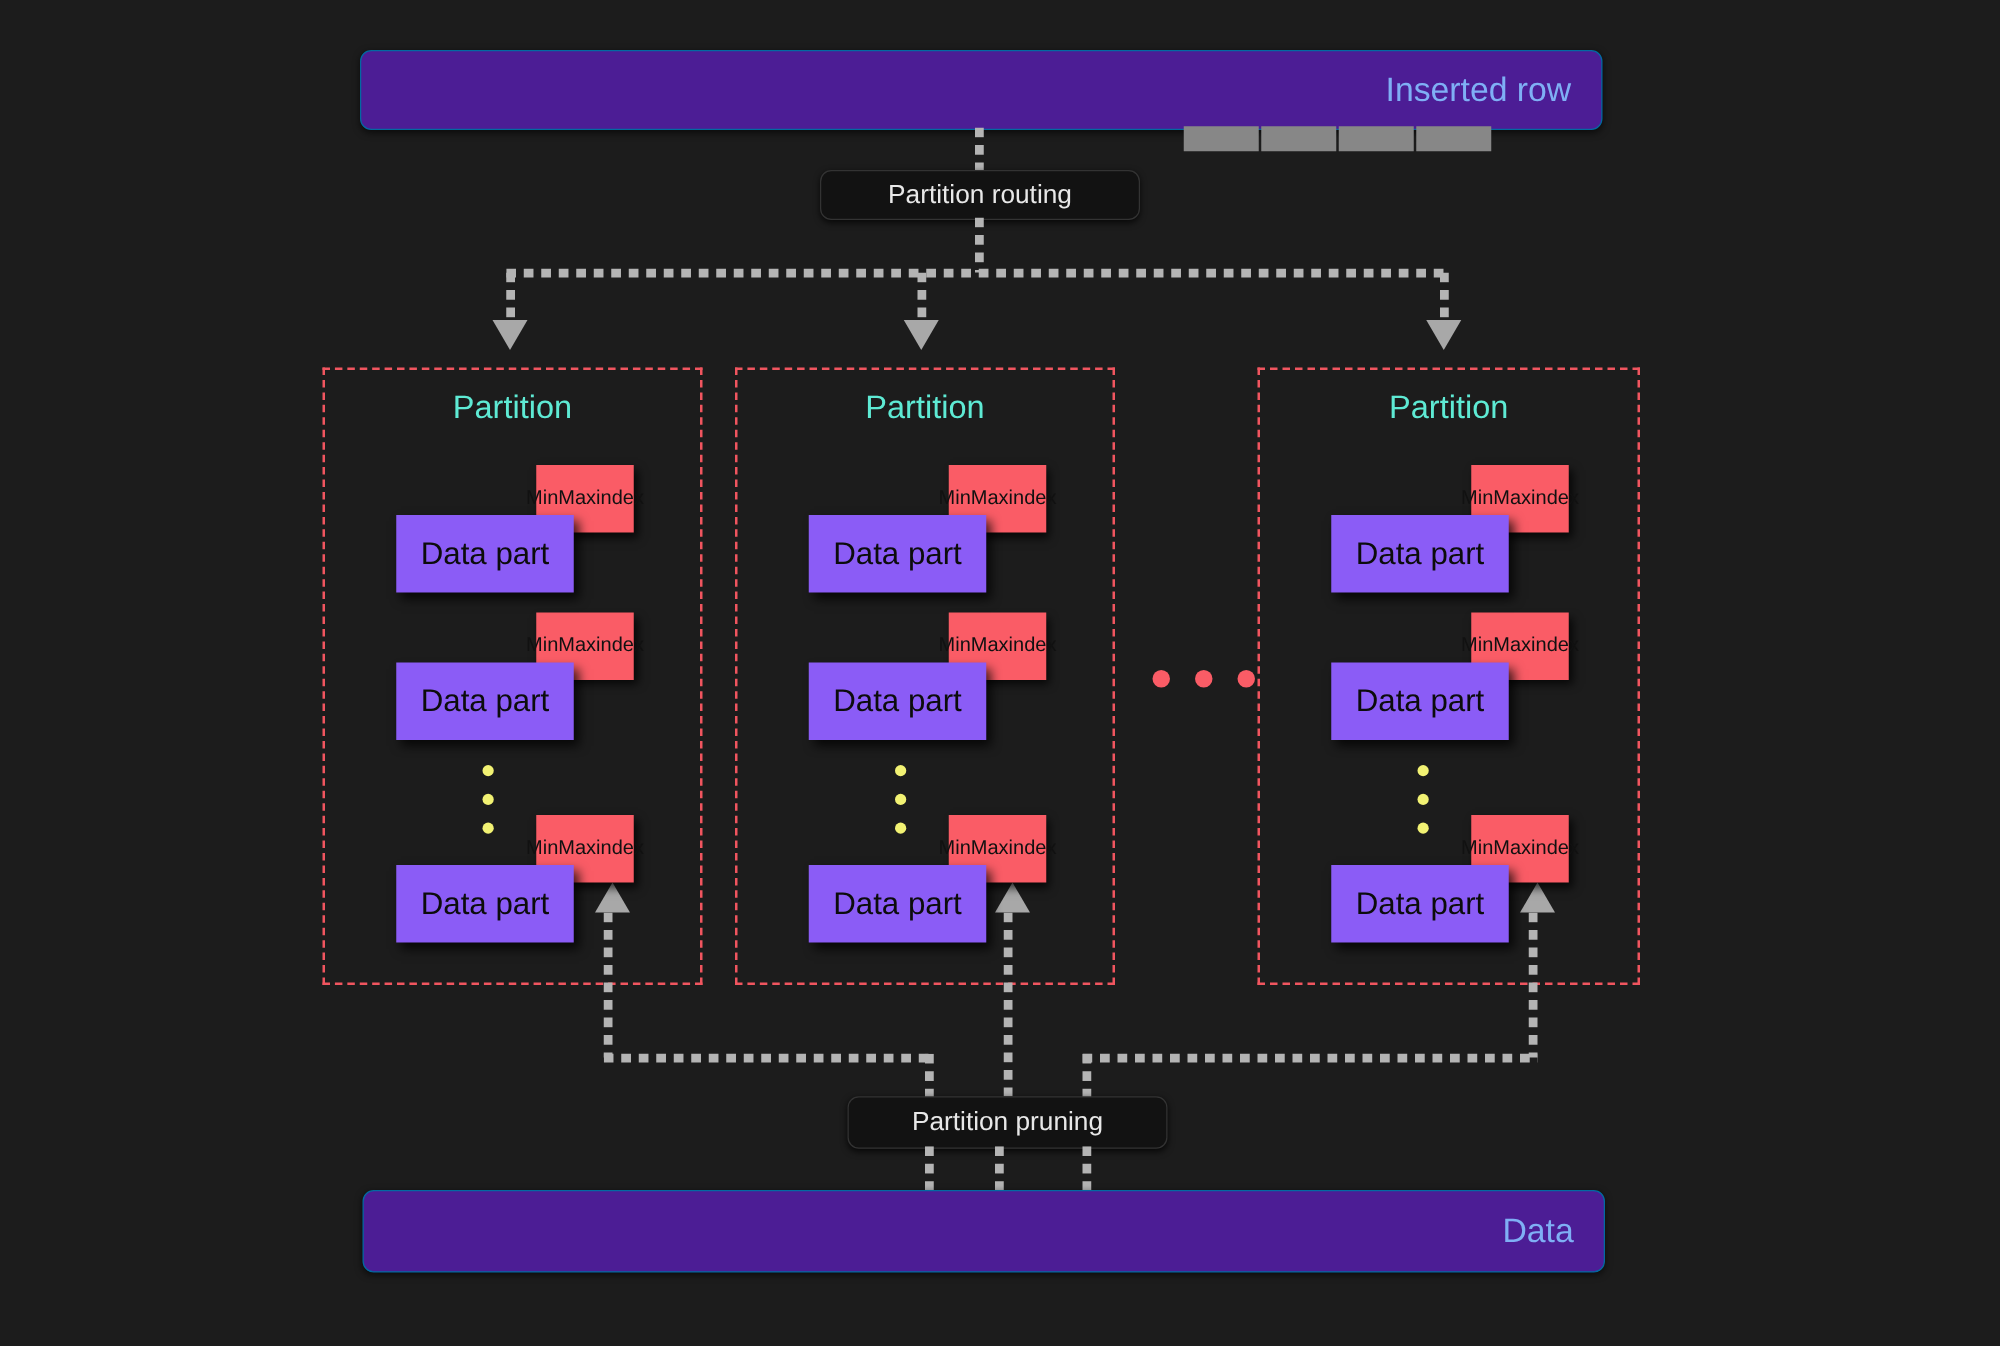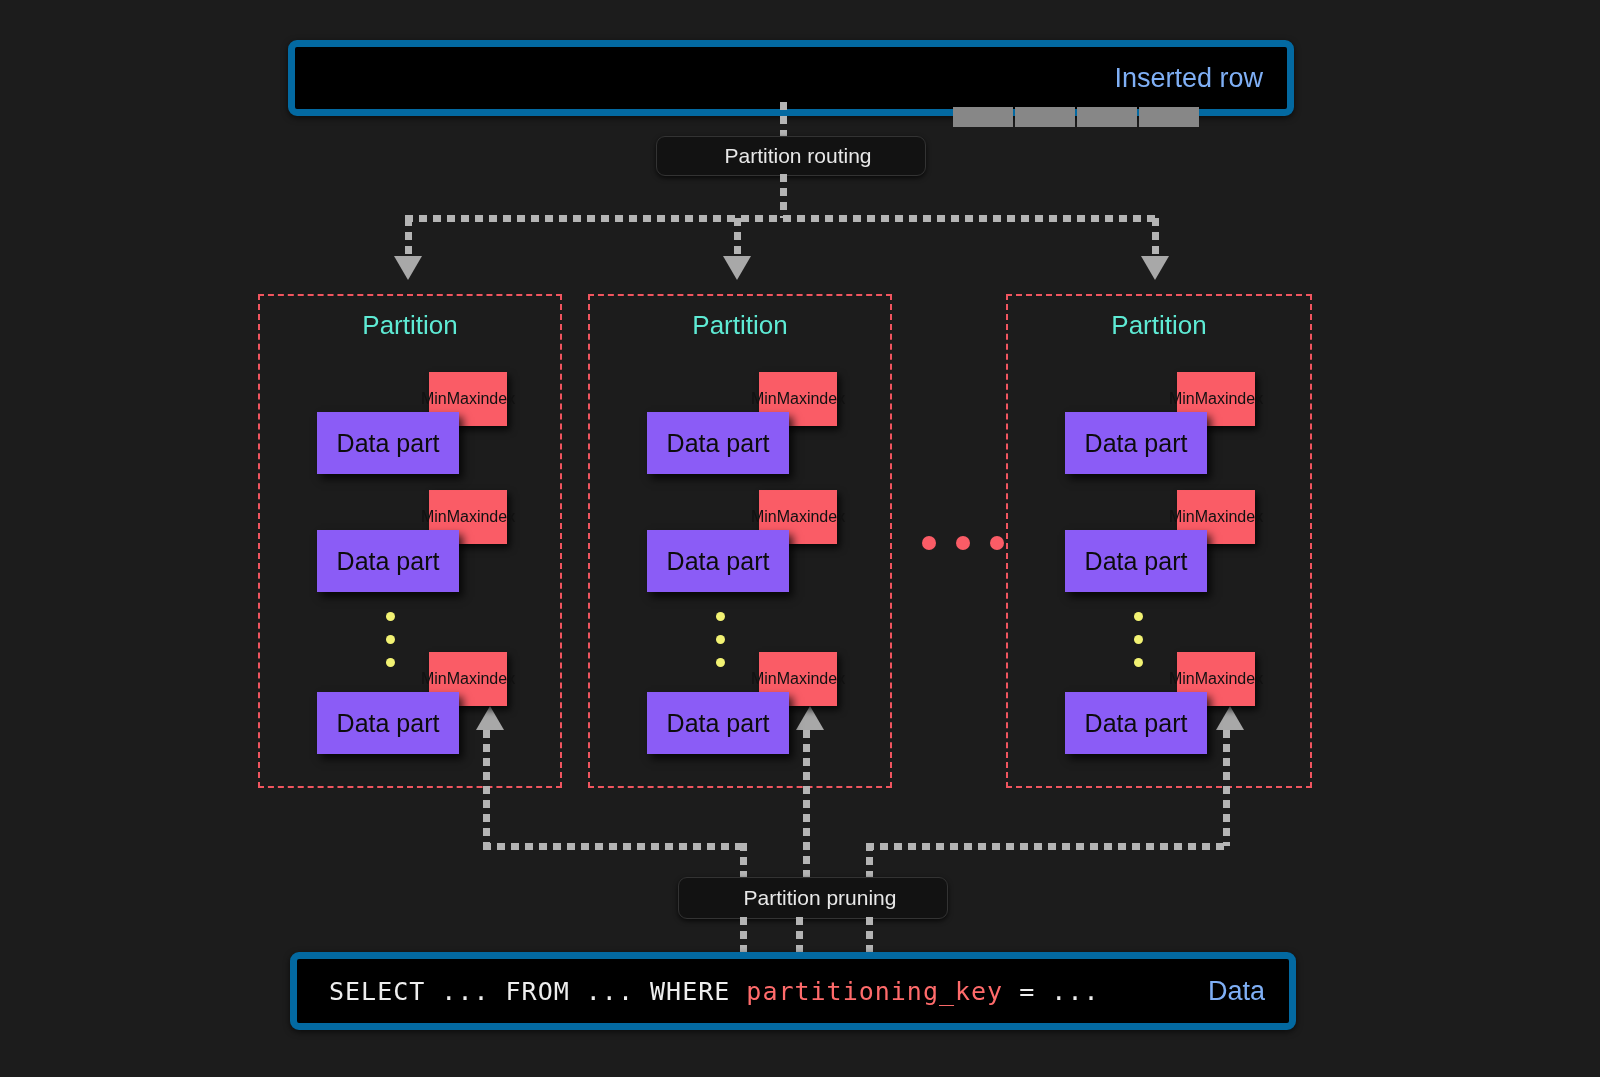--- a/index.html
+++ b/index.html
@@ -12,22 +12,22 @@
     width: 1600px;
     height: 1077px;
     background: #1c1c1c;
     font-family: "Liberation Sans", sans-serif;
     overflow: hidden;
   }
 
   
   .bar {
     position: absolute;
-    background: #000000;
-    border: 7px solid #0369a1;
+    background: #4c1d95;
+    border: 1px solid #0369a1;
     border-radius: 9px;
     box-shadow: 0 2px 6px rgba(0,0,0,.6);
   }
   #inserted-bar { left: 288px; top: 40px; width: 992px; height: 62px; }
   #query-bar    { left: 290px; top: 952px; width: 992px; height: 64px; }
 
   .corner-label {
     position: absolute;
     right: 24px;
     top: 50%;
@@ -70,21 +70,20 @@
     position: absolute;
     background: #121212;
     border: 1px solid #333;
     border-radius: 9px;
     color: #e8e8e8;
     font-size: 21px;
     display: flex;
     align-items: center;
     justify-content: center;
     box-shadow: 0 2px 5px rgba(0,0,0,.7);
-    padding-left: 14px;
   }
   #routing-pill { left: 656px; top: 136px; width: 254px; height: 38px; }
   #pruning-pill { left: 678px; top: 877px; width: 254px; height: 40px; align-items: center; }
 
   
   .partition {
     position: absolute;
     border: 2px dashed #f0555f;
     top: 294px;
     height: 490px;
@@ -347,17 +346,16 @@
 
   <div class="pill" id="pruning-pill">
     <span>Partition pruning</span>
   </div>
 
   <div class="vline" style="left:740px; top:917px; height:36px;"></div>
   <div class="vline" style="left:796px; top:917px; height:36px;"></div>
   <div class="vline" style="left:866px; top:917px; height:36px;"></div>
 
   <div class="bar" id="query-bar">
-    <div id="query-text"><span>SELECT ... FROM ... WHERE </span><span class="kw">partitioning_key</span><span> = ...</span></div>
     <div class="corner-label">Data</div>
   </div>
 
 </div>
 
 </body></html>

